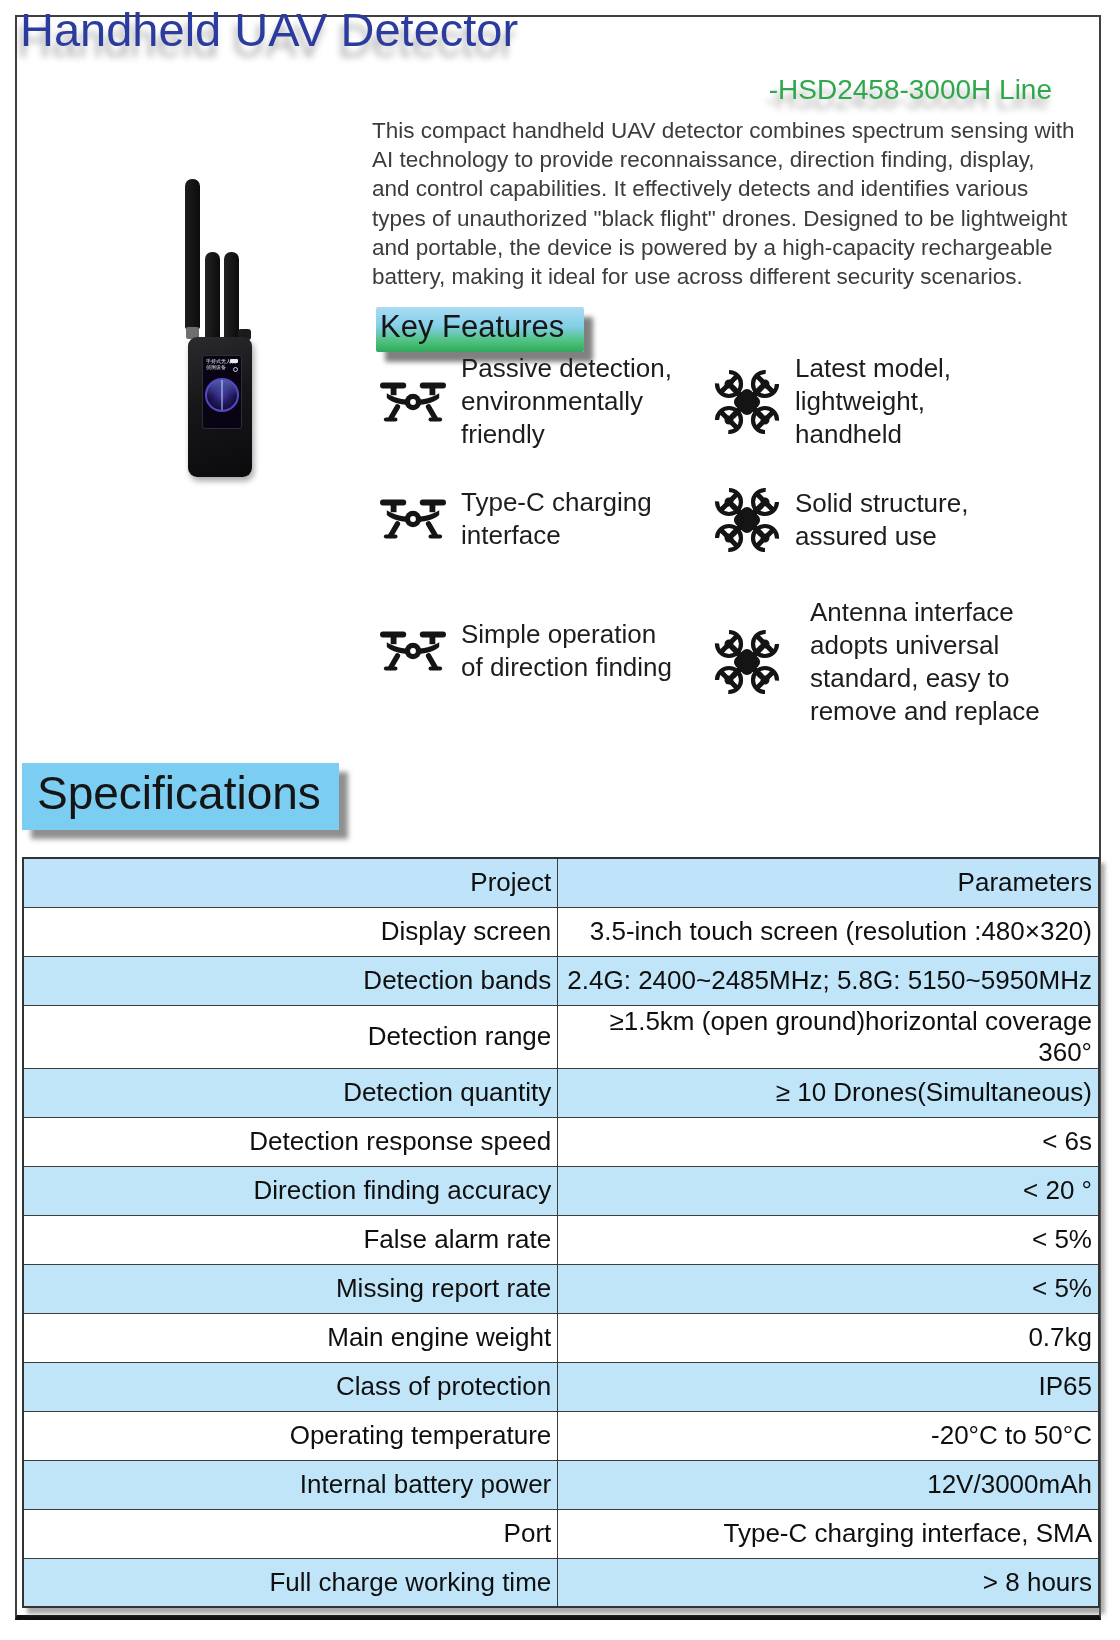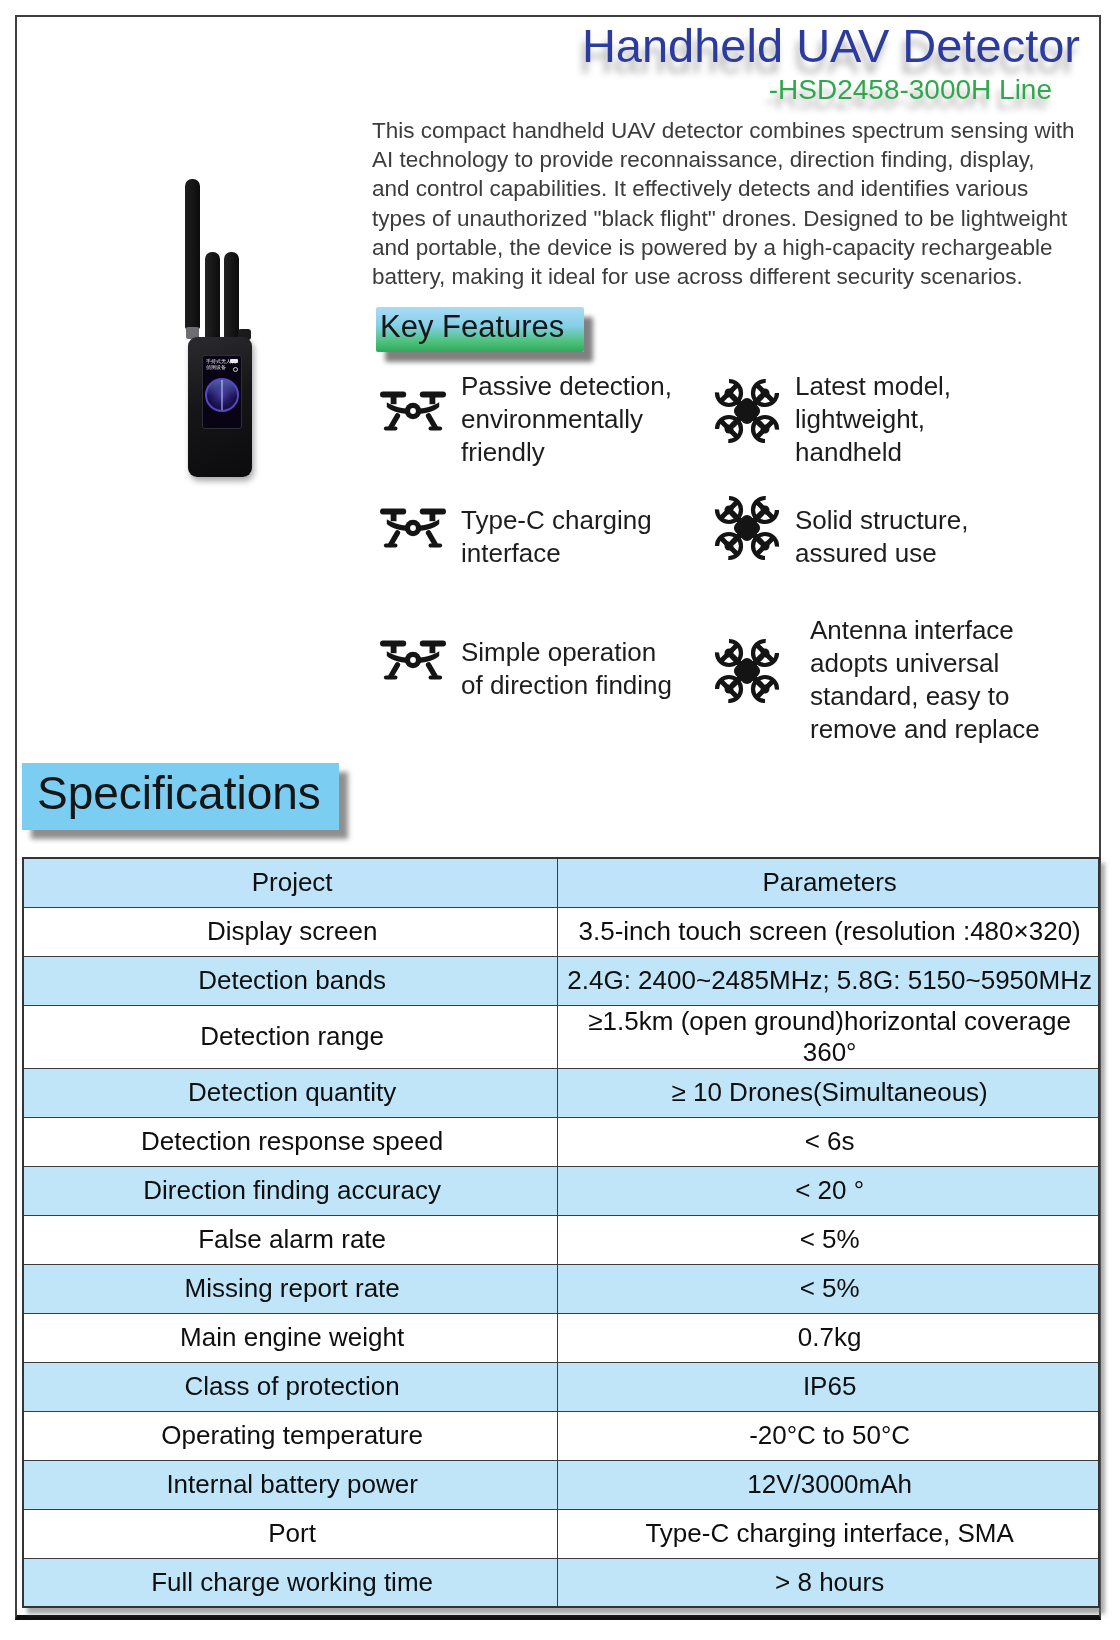--- a/index.html
+++ b/index.html
@@ -6,24 +6,25 @@
   .canvas{
     position:relative;width:1120px;height:1640px;background:#fff;
     font-family:"Liberation Sans",sans-serif;overflow:hidden;color:#111;
   }
   .page-border{
     position:absolute;left:15px;top:15px;width:1086px;height:1605px;
     box-sizing:border-box;border:2px solid #3f3f3f;border-bottom:5px solid #101010;
     background:#fff;
   }
   .title{
-    position:absolute;left:0;top:18px;width:1080px;text-align:right;
+    position:absolute;left:0;top:2px;width:1080px;text-align:left;
     font-size:47px;color:#2c3c9e;letter-spacing:0;
     text-shadow:-3px 11px 7px rgba(60,60,60,0.40);
     white-space:nowrap;
+    padding-left:20px;
   }
   .subtitle{
     position:absolute;top:74px;right:68px;font-size:28px;color:#2fa84c;
     text-shadow:-3px 10px 6px rgba(60,60,60,0.40);white-space:nowrap;
   }
   .description{
     position:absolute;left:372px;top:116px;width:740px;
     font-size:22.5px;line-height:29.2px;color:#3c3c3c;white-space:pre-line;
   }
   
@@ -55,42 +56,42 @@
   .scr-cross{position:absolute;left:18px;top:24px;width:2px;height:30px;background:rgba(200,210,255,0.5);}
   
   .kf-heading{
     position:absolute;left:376px;top:307px;display:inline-block;
     font-size:31px;color:#161616;padding:2px 20px 7px 4px;border-radius:2px;
     background:linear-gradient(180deg,#aadcf4 0%,#84cfe8 42%,#4cc07a 78%,#2fa85c 100%);
     box-shadow:9px 10px 5px rgba(85,85,85,0.75);
   }
   .feature{position:absolute;display:flex;align-items:center;gap:13px;}
   .feature .icon{width:70px;display:flex;justify-content:center;align-items:center;flex:0 0 70px;}
-  .feature .ftext{font-size:26px;line-height:33px;color:#1d1d1d;white-space:pre-line;margin-top:18px;}
+  .feature .ftext{font-size:26px;line-height:33px;color:#1d1d1d;white-space:pre-line;}
   .f1{left:378px;top:352px;}
   .f2{left:712px;top:352px;}
   .f3{left:378px;top:486px;}
   .f4{left:712px;top:486px;}
   .f5{left:378px;top:618px;justify-content:space-between;}
   .f6{left:712px;top:596px;gap:28px;}
   
   .spec-heading{
     position:absolute;left:22px;top:763px;display:inline-block;
     font-size:46px;color:#151515;padding:3px 18px 10px 15px;
     background:#7ccdf2;
     box-shadow:9px 9px 5px rgba(95,95,95,0.7);
   }
   table.spec{
     position:absolute;left:22px;top:857px;width:1078px;
     border-collapse:collapse;box-shadow:5px 6px 4px rgba(100,100,100,0.55);
     background:#fff;
   }
   table.spec th,table.spec td{
     border:1.5px solid #3d3d3d;height:49px;vertical-align:middle;
-    font-size:26px;font-weight:400;text-align:center;color:#0f0f0f;
+    font-size:26px;font-weight:400;text-align:right;color:#0f0f0f;
     padding:0 6px 0 9px;box-sizing:border-box;margin-top:32px;
   }
   table.spec th{background:#bfe3f8;}
   table.spec col.c1{width:49.7%;}
   table.spec tbody tr:nth-child(even) td{background:#c0e5f9;}
   table.spec{border:2px solid #333;}
 </style>
 </head>
 <body>
 

